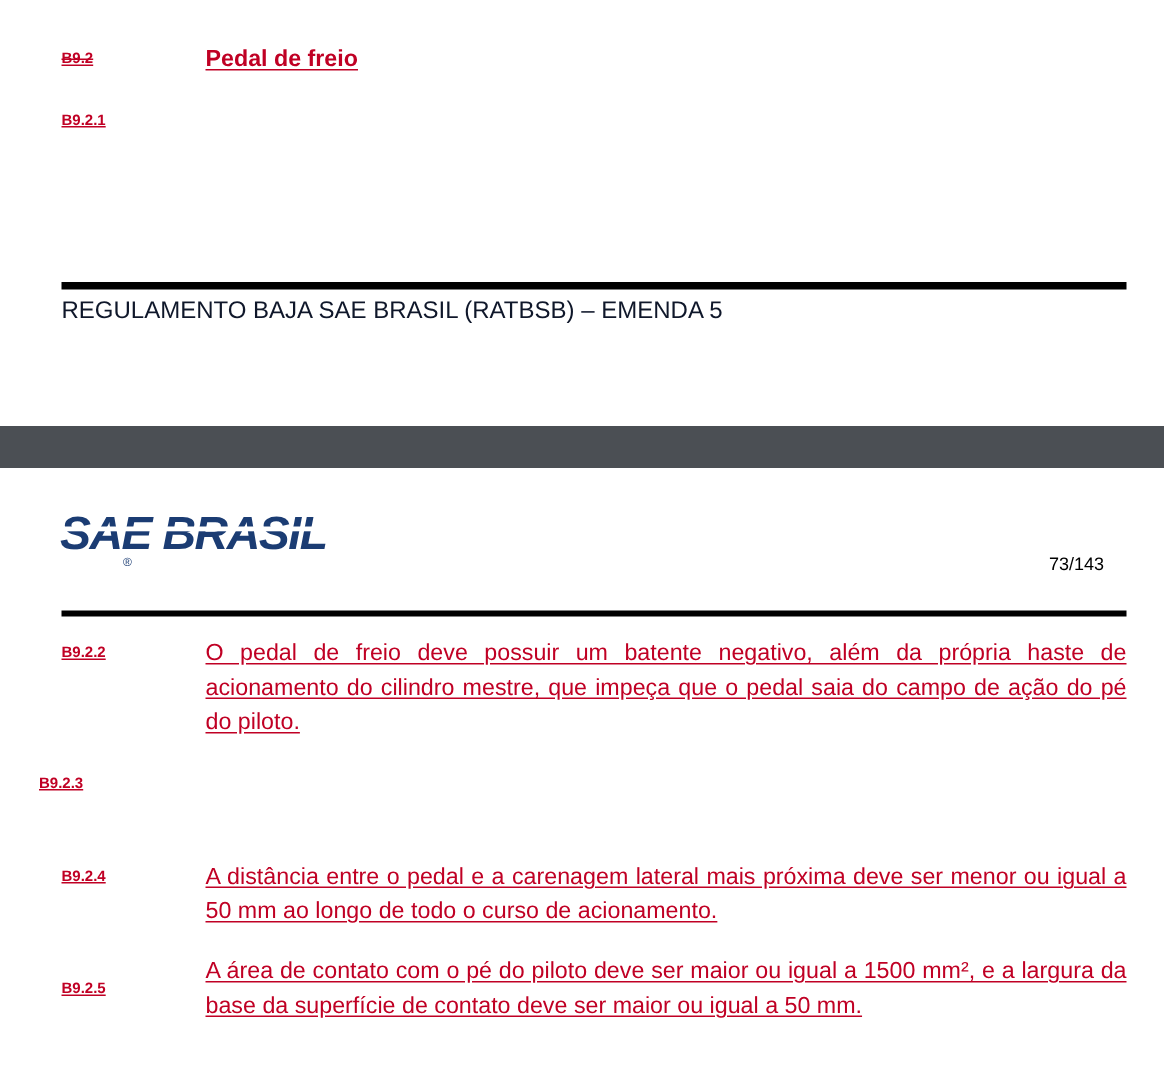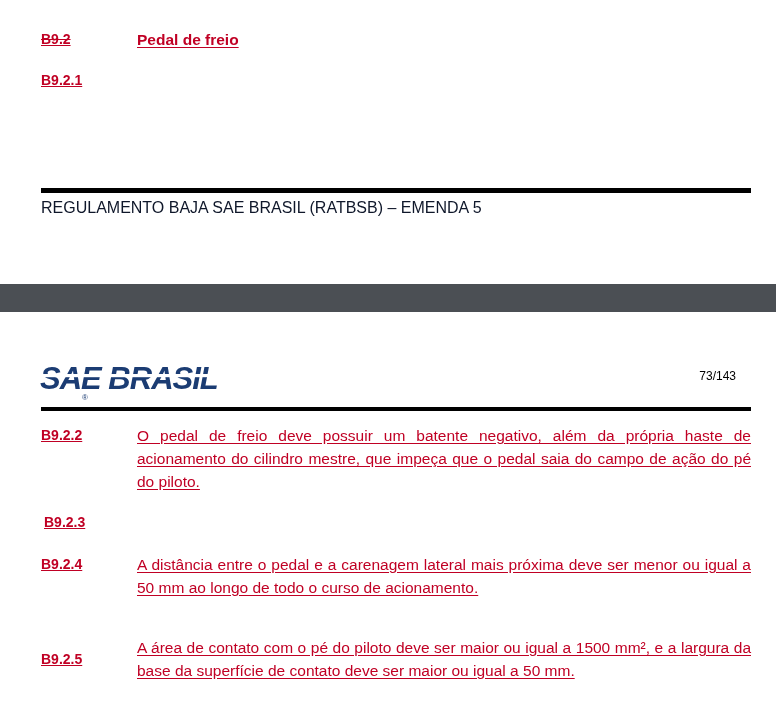--- a/index.html
+++ b/index.html
@@ -47,21 +47,21 @@
   .clause {
     position: absolute;
     display: flex;
     align-items: flex-start;
     color: #c00024;
   }
   .clause .num {
     width: 96px;
     flex: 0 0 96px;
     font-weight: bold;
-    font-size: 14px;
+    font-size: 10px;
     line-height: 23px;
     text-decoration: underline;
     color: #c00024;
     white-space: nowrap;
   }
   .clause .body {
     flex: 1 1 auto;
     font-size: 15.5px;
     line-height: 23px;
     color: #c00024;
@@ -96,21 +96,21 @@
     position: absolute;
     right: 40px;
     top: 369px;
     font-size: 12px;
     color: #000000;
   }
 
   .logo {
     position: absolute;
     left: 40px;
-    top: 363px;
+    top: 340px;
     width: 258px;
     height: 40px;
     text-align: right;
   }
   .logo svg { display: block; }
 </style>
 </head>
 <body>
 
 <div class="page-top">
@@ -146,25 +146,25 @@
 
 <div class="page-number">73/143</div>
 
 <div class="rule-thick" style="left:41px; top:407px; width:710px; height:4px;"></div>
 
 <div class="clause" style="left:41px; top:424px; width:710px;">
   <span class="num">B9.2.2</span>
   <span class="body">O pedal de freio deve possuir um batente negativo, além da própria haste de acionamento do cilindro mestre, que impeça que o pedal saia do campo de ação do pé do piloto.</span>
 </div>
 
-<div class="clause" style="left:44px; top:511px; width:710px;">
+<div class="clause" style="left:26px; top:511px; width:710px;">
   <span class="num">B9.2.3</span>
 </div>
 
-<div class="clause" style="left:41px; top:553px; width:710px;">
+<div class="clause" style="left:41px; top:573px; width:710px;">
   <span class="num">B9.2.4</span>
   <span class="body">A distância entre o pedal e a carenagem lateral mais próxima deve ser menor ou igual a 50 mm ao longo de todo o curso de acionamento.</span>
 </div>
 
 <div class="clause" style="left:41px; top:636px; width:710px;align-items:center;">
   <span class="num">B9.2.5</span>
   <span class="body">A área de contato com o pé do piloto deve ser maior ou igual a 1500 mm², e a largura da base da superfície de contato deve ser maior ou igual a 50 mm.</span>
 </div>
 
 </body></html>

